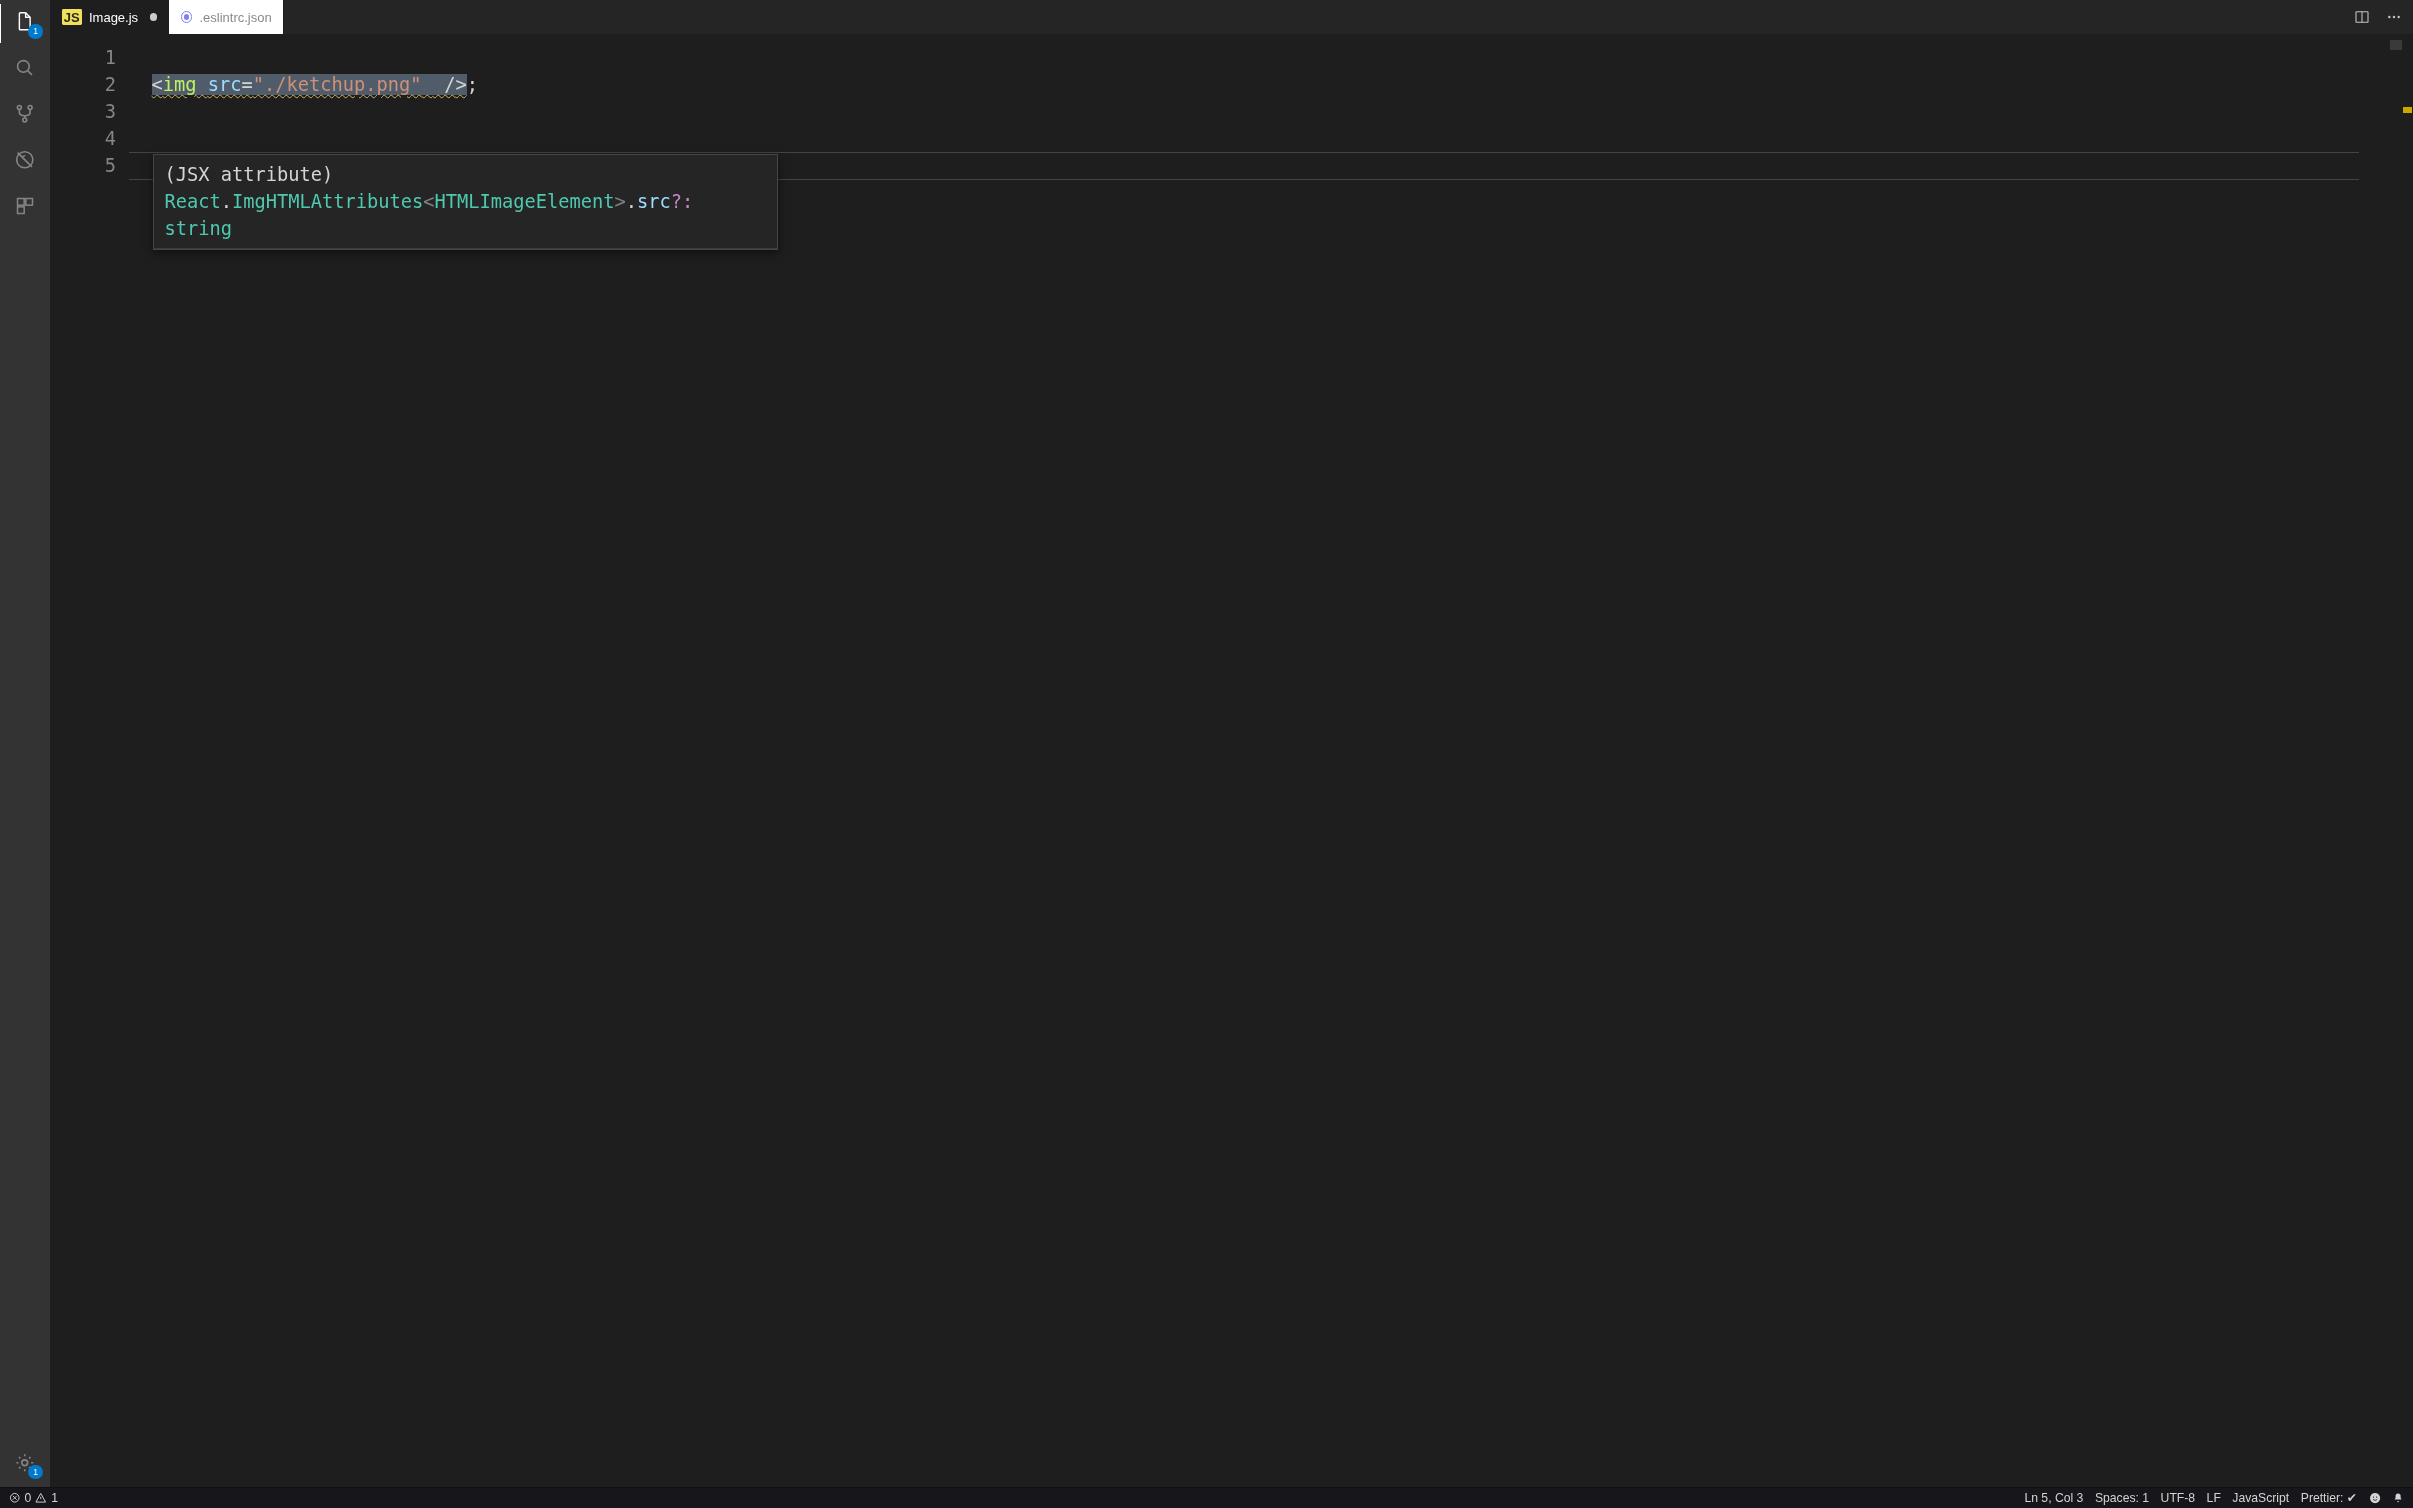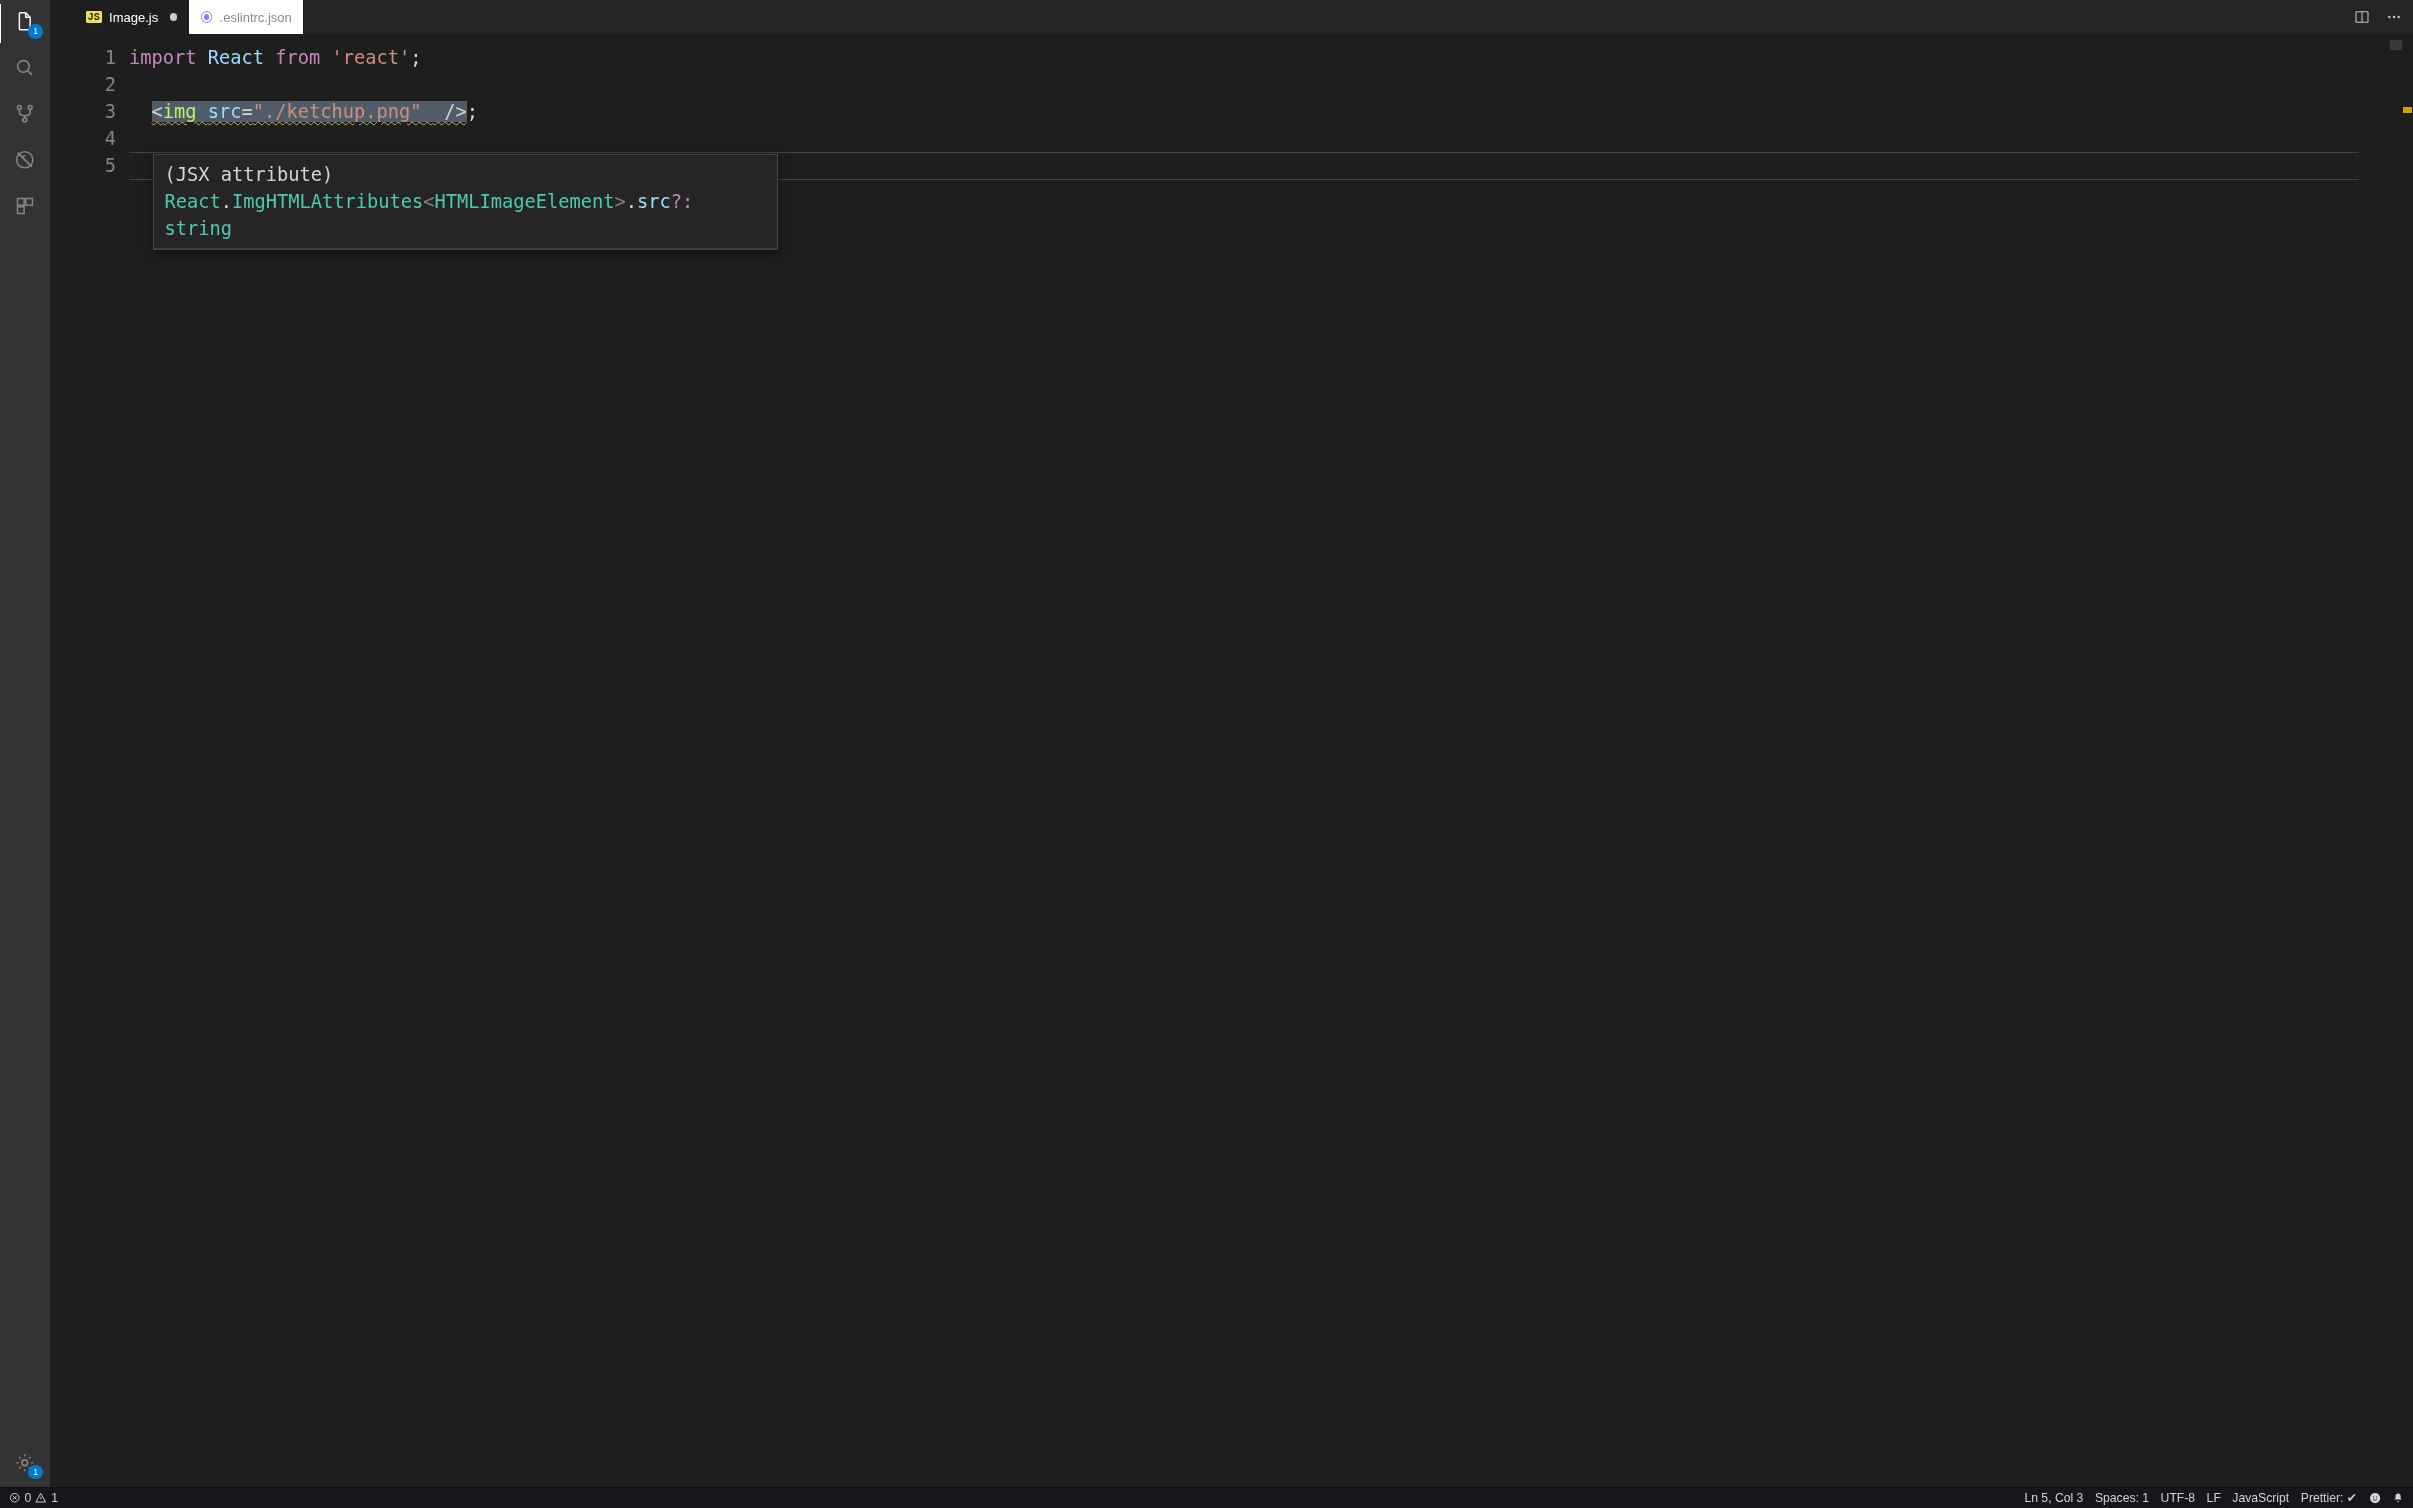--- a/index.html
+++ b/index.html
@@ -70,24 +70,23 @@
     width:7.2px; height:7.2px; border-radius:50%; background:#ccc; margin-left:4.3px;
   }
   .tab-spacer { flex:1; }
   .tab-actions {
     display:flex; align-items:center; gap:16px; padding:0 11.5px; color:#c5c5c5;
   }
   .tab-action-btn { cursor:pointer; display:flex; align-items:center; }
   
   .js-badge {
     background:#f1e05a; color:#2b2b1c;
-    font-size:10px; font-weight:700;
+    font-size:13px; font-weight:700;
     padding:0.7px 2.2px; border-radius:1.4px;
-    font-family: Liberation Mono, monospace;
-    margin-left: 24px;
+    font-family: Liberation Sans, sans-serif;
   }
   .eslint-dot {
     width:11.5px; height:11.5px; border-radius:50%;
     border:1.4px solid #8080f2; display:inline-block; position:relative;
   }
   .eslint-dot::after{
     content:""; position:absolute; inset:2.2px; background:#8080f2; border-radius:50%;
   }
   
   .code-body {
@@ -294,21 +293,20 @@
     <div class="code-body">
       <div class="gutter">
         <div>1</div>
         <div>2</div>
         <div>3</div>
         <div>4</div>
         <div>5</div>
       </div>
       <div class="code-lines">
         <div class="highlight-line" style="top:calc(10px + 1.45em*4);"></div>
-        <div class="line"><span class="tok-kw">import</span><span> </span><span class="tok-default">React</span><span> </span><span class="tok-kw">from</span><span> </span><span class="tok-str">'react'</span><span class="tok-punc">;</span></div>
         <div class="line">&nbsp;</div>
         <div class="line"><span>  </span><span class="sel squiggle"><span class="tok-punc">&lt;</span><span class="tok-tagname">img</span><span> </span><span class="tok-attr">src</span><span class="tok-op">=</span><span class="tok-str">"./ketchup.png"</span><span> </span><span class="tok-punc"> /</span><span class="tok-punc">&gt;</span></span><span class="tok-punc">;</span></div>
         <div class="line">&nbsp;</div>
 
         <div class="hover-widget" style="left:24.4px; top:calc(10px + 1.45em*4 + 1.4px);">
           <div class="hover-sig"><span class="sig-paren">(</span><span>JSX attribute</span><span class="sig-paren">)</span><span> </span><span class="sig-ns">React</span><span>.</span><span class="sig-ns">ImgHTMLAttributes</span><span class="sig-angle">&lt;</span><span class="sig-ns">HTMLImageElement</span><span class="sig-angle">&gt;</span><span>.</span><span class="sig-prop">src</span><span class="sig-opt">?:</span><span> </span><span class="sig-ty">string</span></div>
         </div>
       </div>
       <div class="minimap"></div>
       <div class="ovruler">

